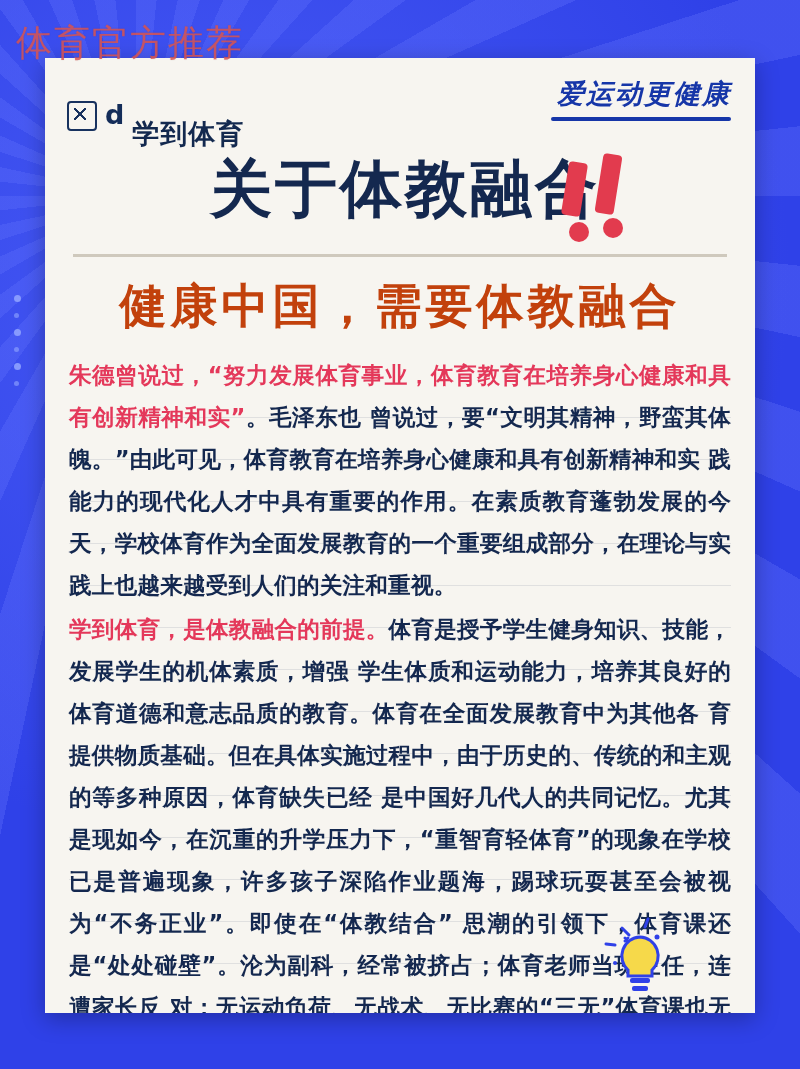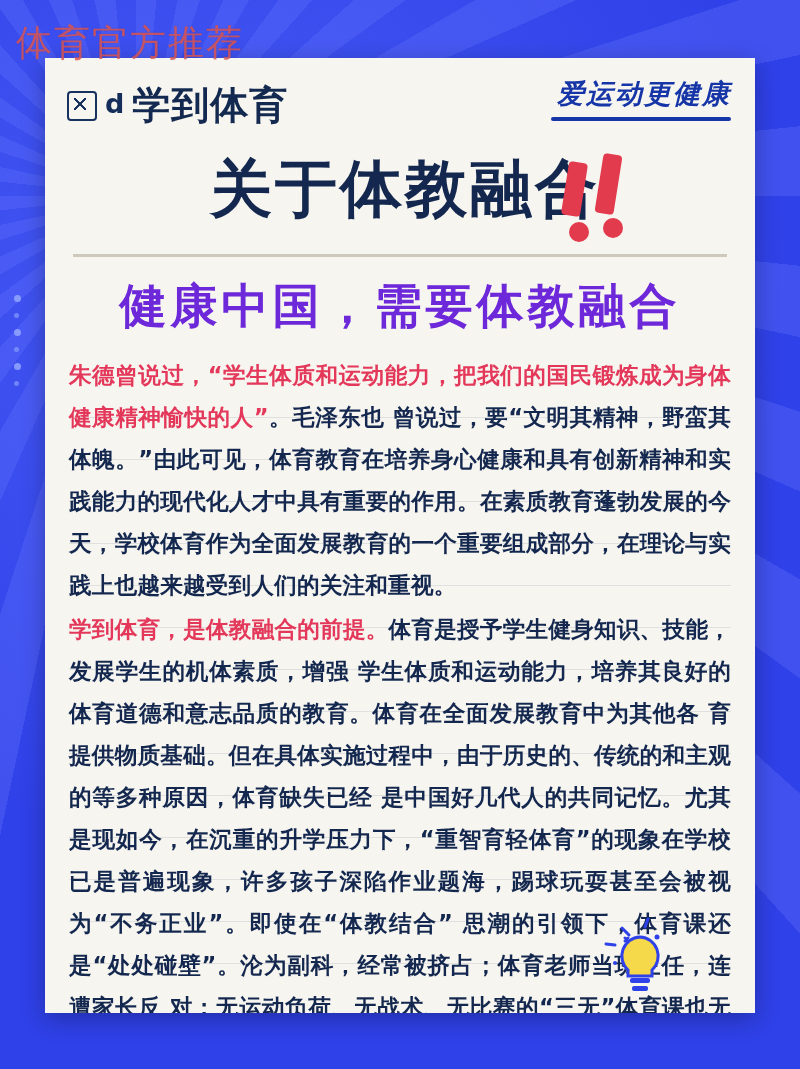--- a/index.html
+++ b/index.html
@@ -115,25 +115,26 @@
   }
   .logo-d {
     font-size: 27px;
     color: #142d59;
     font-weight: 700;
     font-family: "DejaVu Sans", sans-serif;
     line-height: 1;
     transform: translateY(-2px);
   }
   .logo-text {
-    font-size: 38px;
+    font-size: 27px;
     font-weight: 800;
     color: #13294f;
     letter-spacing: 1px;
     font-family: "DejaVu Sans", sans-serif;
+    margin-top: 36px;
   }
   .tagline {
     position: absolute;
     right: 24px;
     top: 18px;
     text-align: right;
   }
   .tagline-cn {
     font-size: 27px;
     color: #1636a8;
@@ -197,21 +198,21 @@
     height: 3px;
     background: #cfc9bd;
   }
 
   
   .subhead {
     margin: 18px 0 6px;
     text-align: center;
     font-size: 47px;
     font-weight: 900;
-    color: #6d28d9;
+    color: #c2410c;
     letter-spacing: 4px;
     font-family: Liberation Serif, serif;
   }
 
   
   .body-text {
     margin: 16px 24px 0;
     font-size: 22.6px;
     line-height: 42px;
     color: #14284f;
@@ -301,21 +302,21 @@
     </div>
   </div>
 
   <div class="divider"></div>
 
   <div class="subhead">健康中国，需要体教融合</div>
 
   <div class="lines"></div>
 
   <div class="body-text">
-    <p class="para"><span class="hl">朱德曾说过，“学生体质和运动能力，把我们的国民锻炼成为身体健康精神愉快的人”</span><span>。毛泽东也 曾说过，要“文明其精神，野蛮其体魄。”由此可见，体育教育在培养身心健康和具有创新精神和实 践能力的现代化人才中具有重要的作用。在素质教育蓬勃发展的今天，学校体育作为全面发展教育的一个重要组成部分，在理论与实践上也越来越受到人们的关注和重视。</span></p>
+    <p class="para"><span class="hl">朱德曾说过，“努力发展体育事业，体育教育在培养身心健康和具有创新精神和实”</span><span>。毛泽东也 曾说过，要“文明其精神，野蛮其体魄。”由此可见，体育教育在培养身心健康和具有创新精神和实 践能力的现代化人才中具有重要的作用。在素质教育蓬勃发展的今天，学校体育作为全面发展教育的一个重要组成部分，在理论与实践上也越来越受到人们的关注和重视。</span></p>
     <p class="para"><span class="hl">学到体育，是体教融合的前提。</span><span>体育是授予学生健身知识、技能，发展学生的机体素质，增强 学生体质和运动能力，培养其良好的体育道德和意志品质的教育。体育在全面发展教育中为其他各 育提供物质基础。但在具体实施过程中，由于历史的、传统的和主观的等多种原因，体育缺失已经  是中国好几代人的共同记忆。尤其是现如今，在沉重的升学压力下，“重智育轻体育”的现象在学校 已是普遍现象，许多孩子深陷作业题海，踢球玩耍甚至会被视为“不务正业”。即使在“体教结合” 思潮的引领下，体育课还是“处处碰壁”。沦为副科，经常被挤占；体育老师当班主任，连遭家长反 对；无运动负荷、无战术、无比赛的“三无”体育课也无法让学生出汗。由此，中国青少年体质状况在过去30年间持续下滑也就不足为奇了。</span></p>
   </div>
 
   <svg class="bulb" viewBox="0 0 110 96">
     <g fill="none" stroke="#2f41e8" stroke-width="3" stroke-linecap="round">
       <path d="M44 34 L37 27"></path>
       <path d="M60 26 L63 18"></path>
       <path d="M30 44 L21 43"></path>
       <circle cx="72" cy="36" r="2.5" fill="#2f41e8" stroke="none"></circle>
       <circle cx="30" cy="62" r="2" fill="#2f41e8" stroke="none"></circle>

